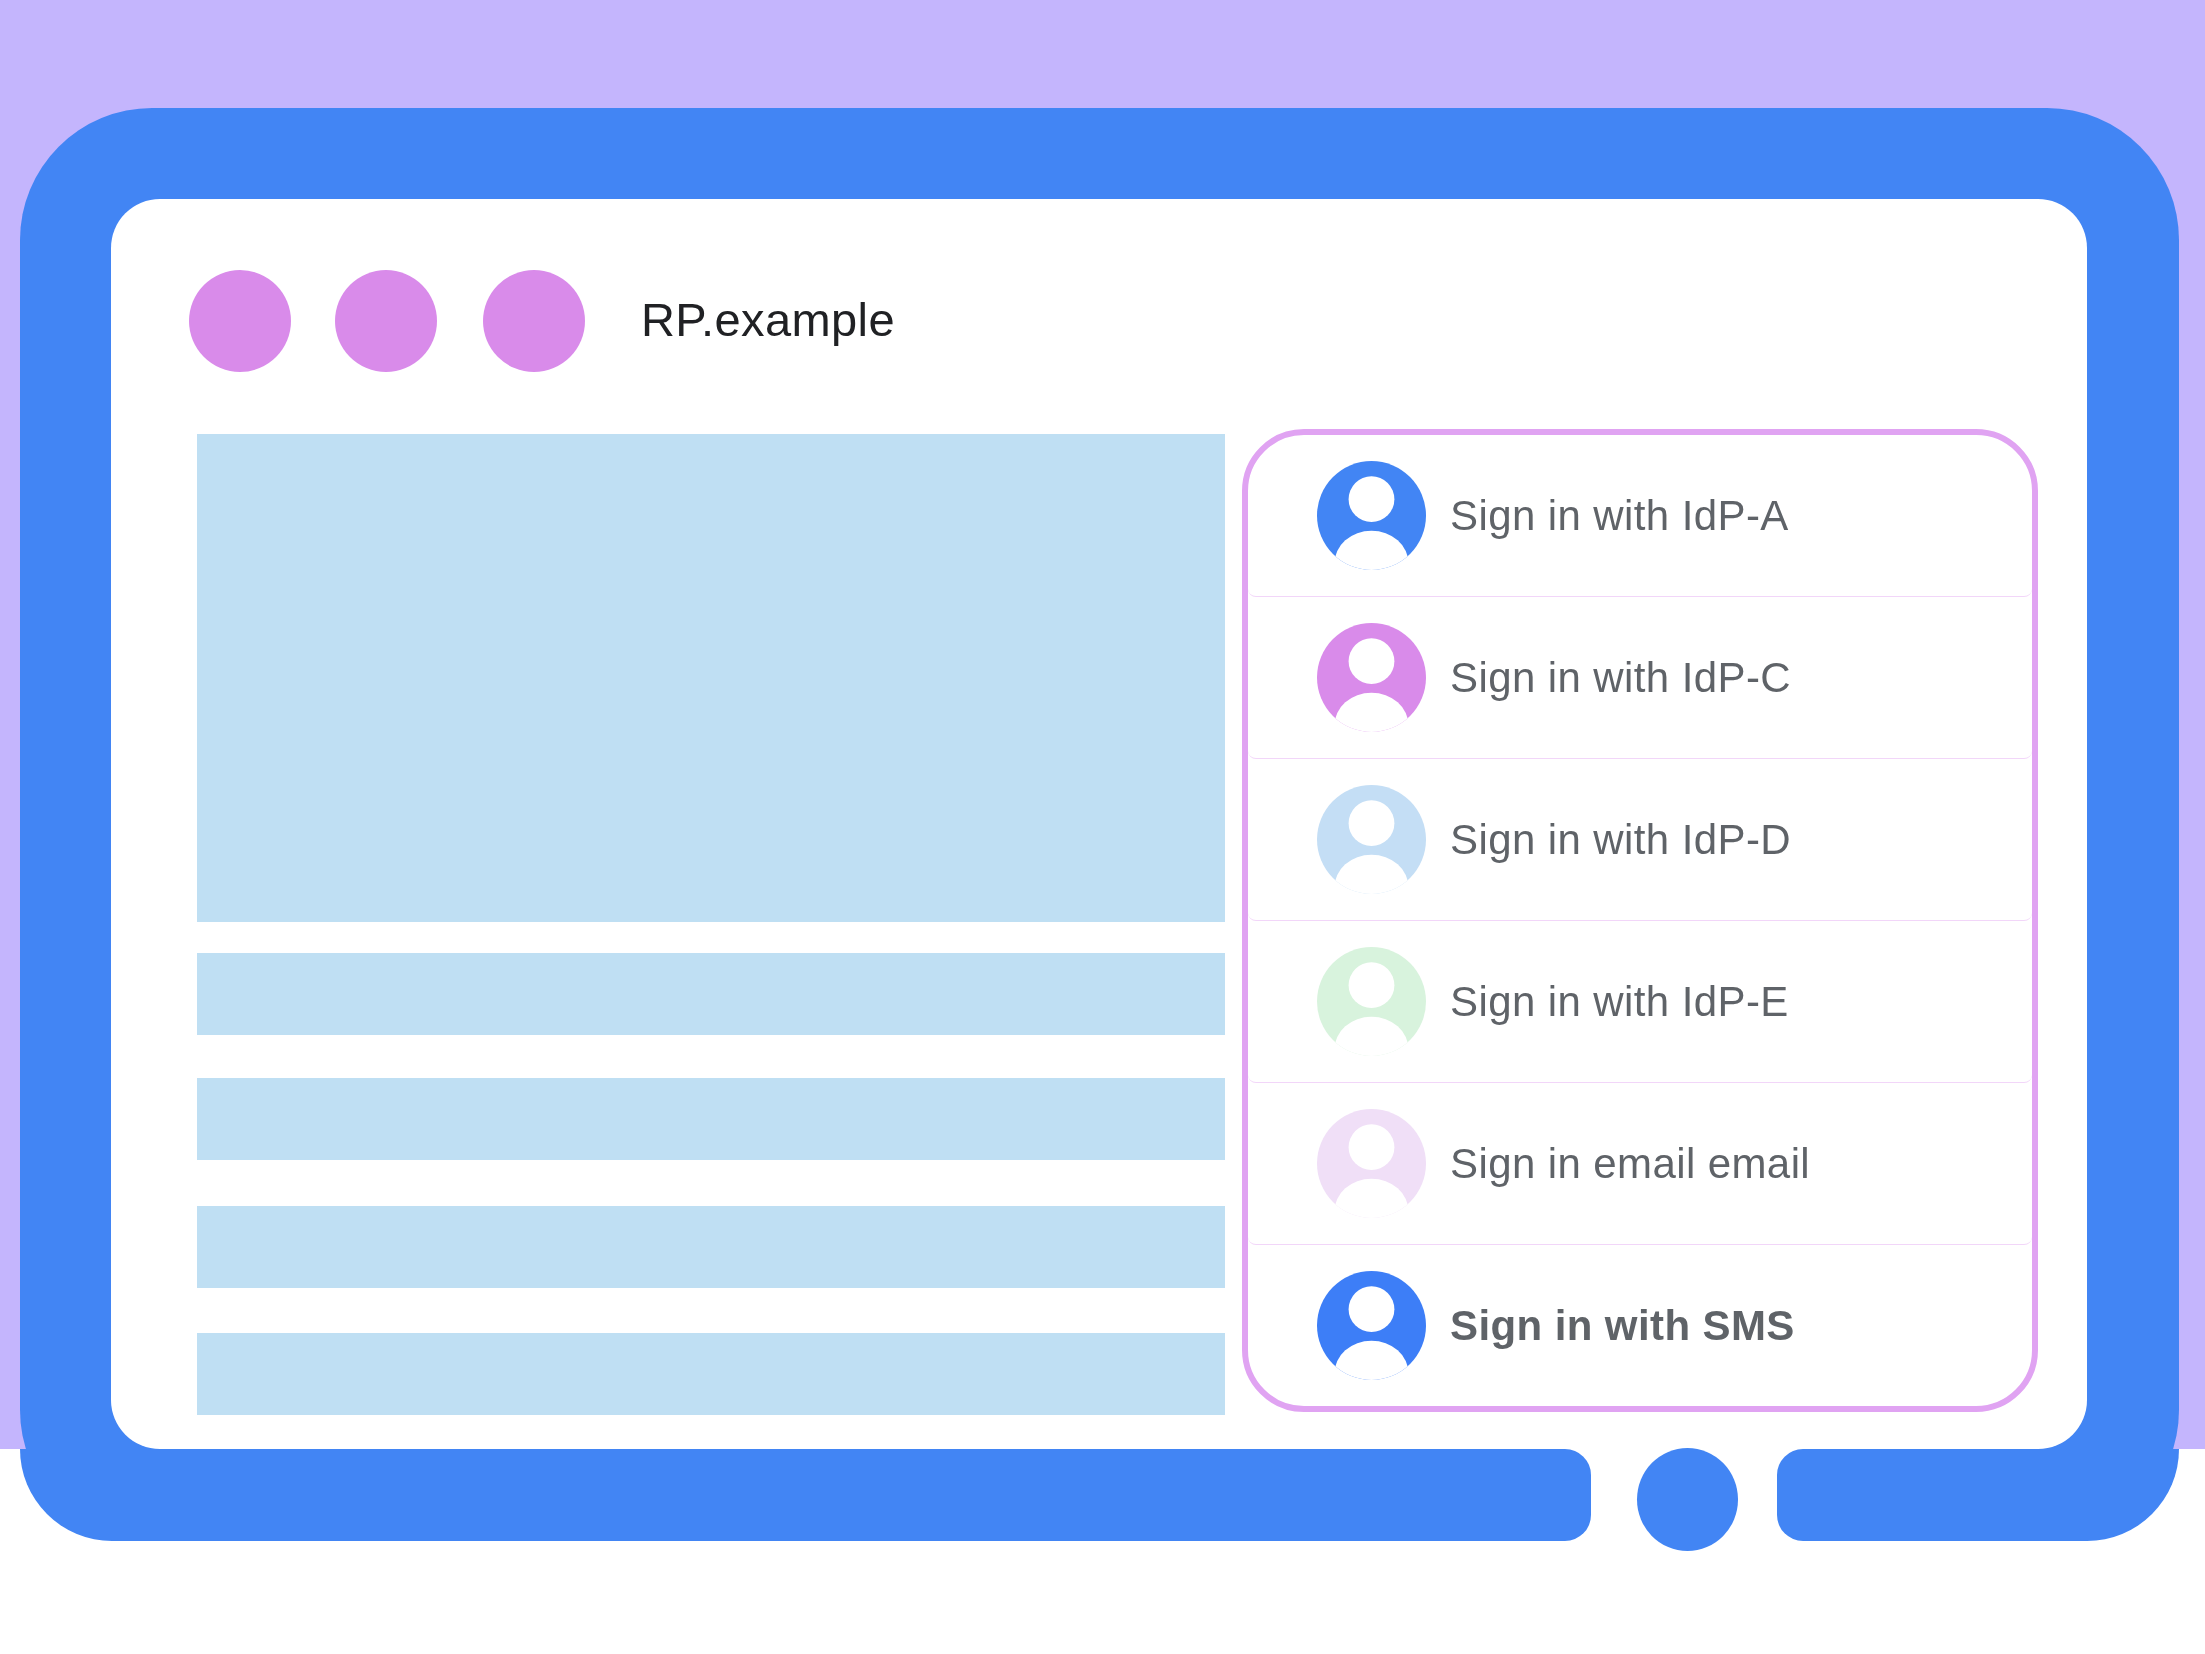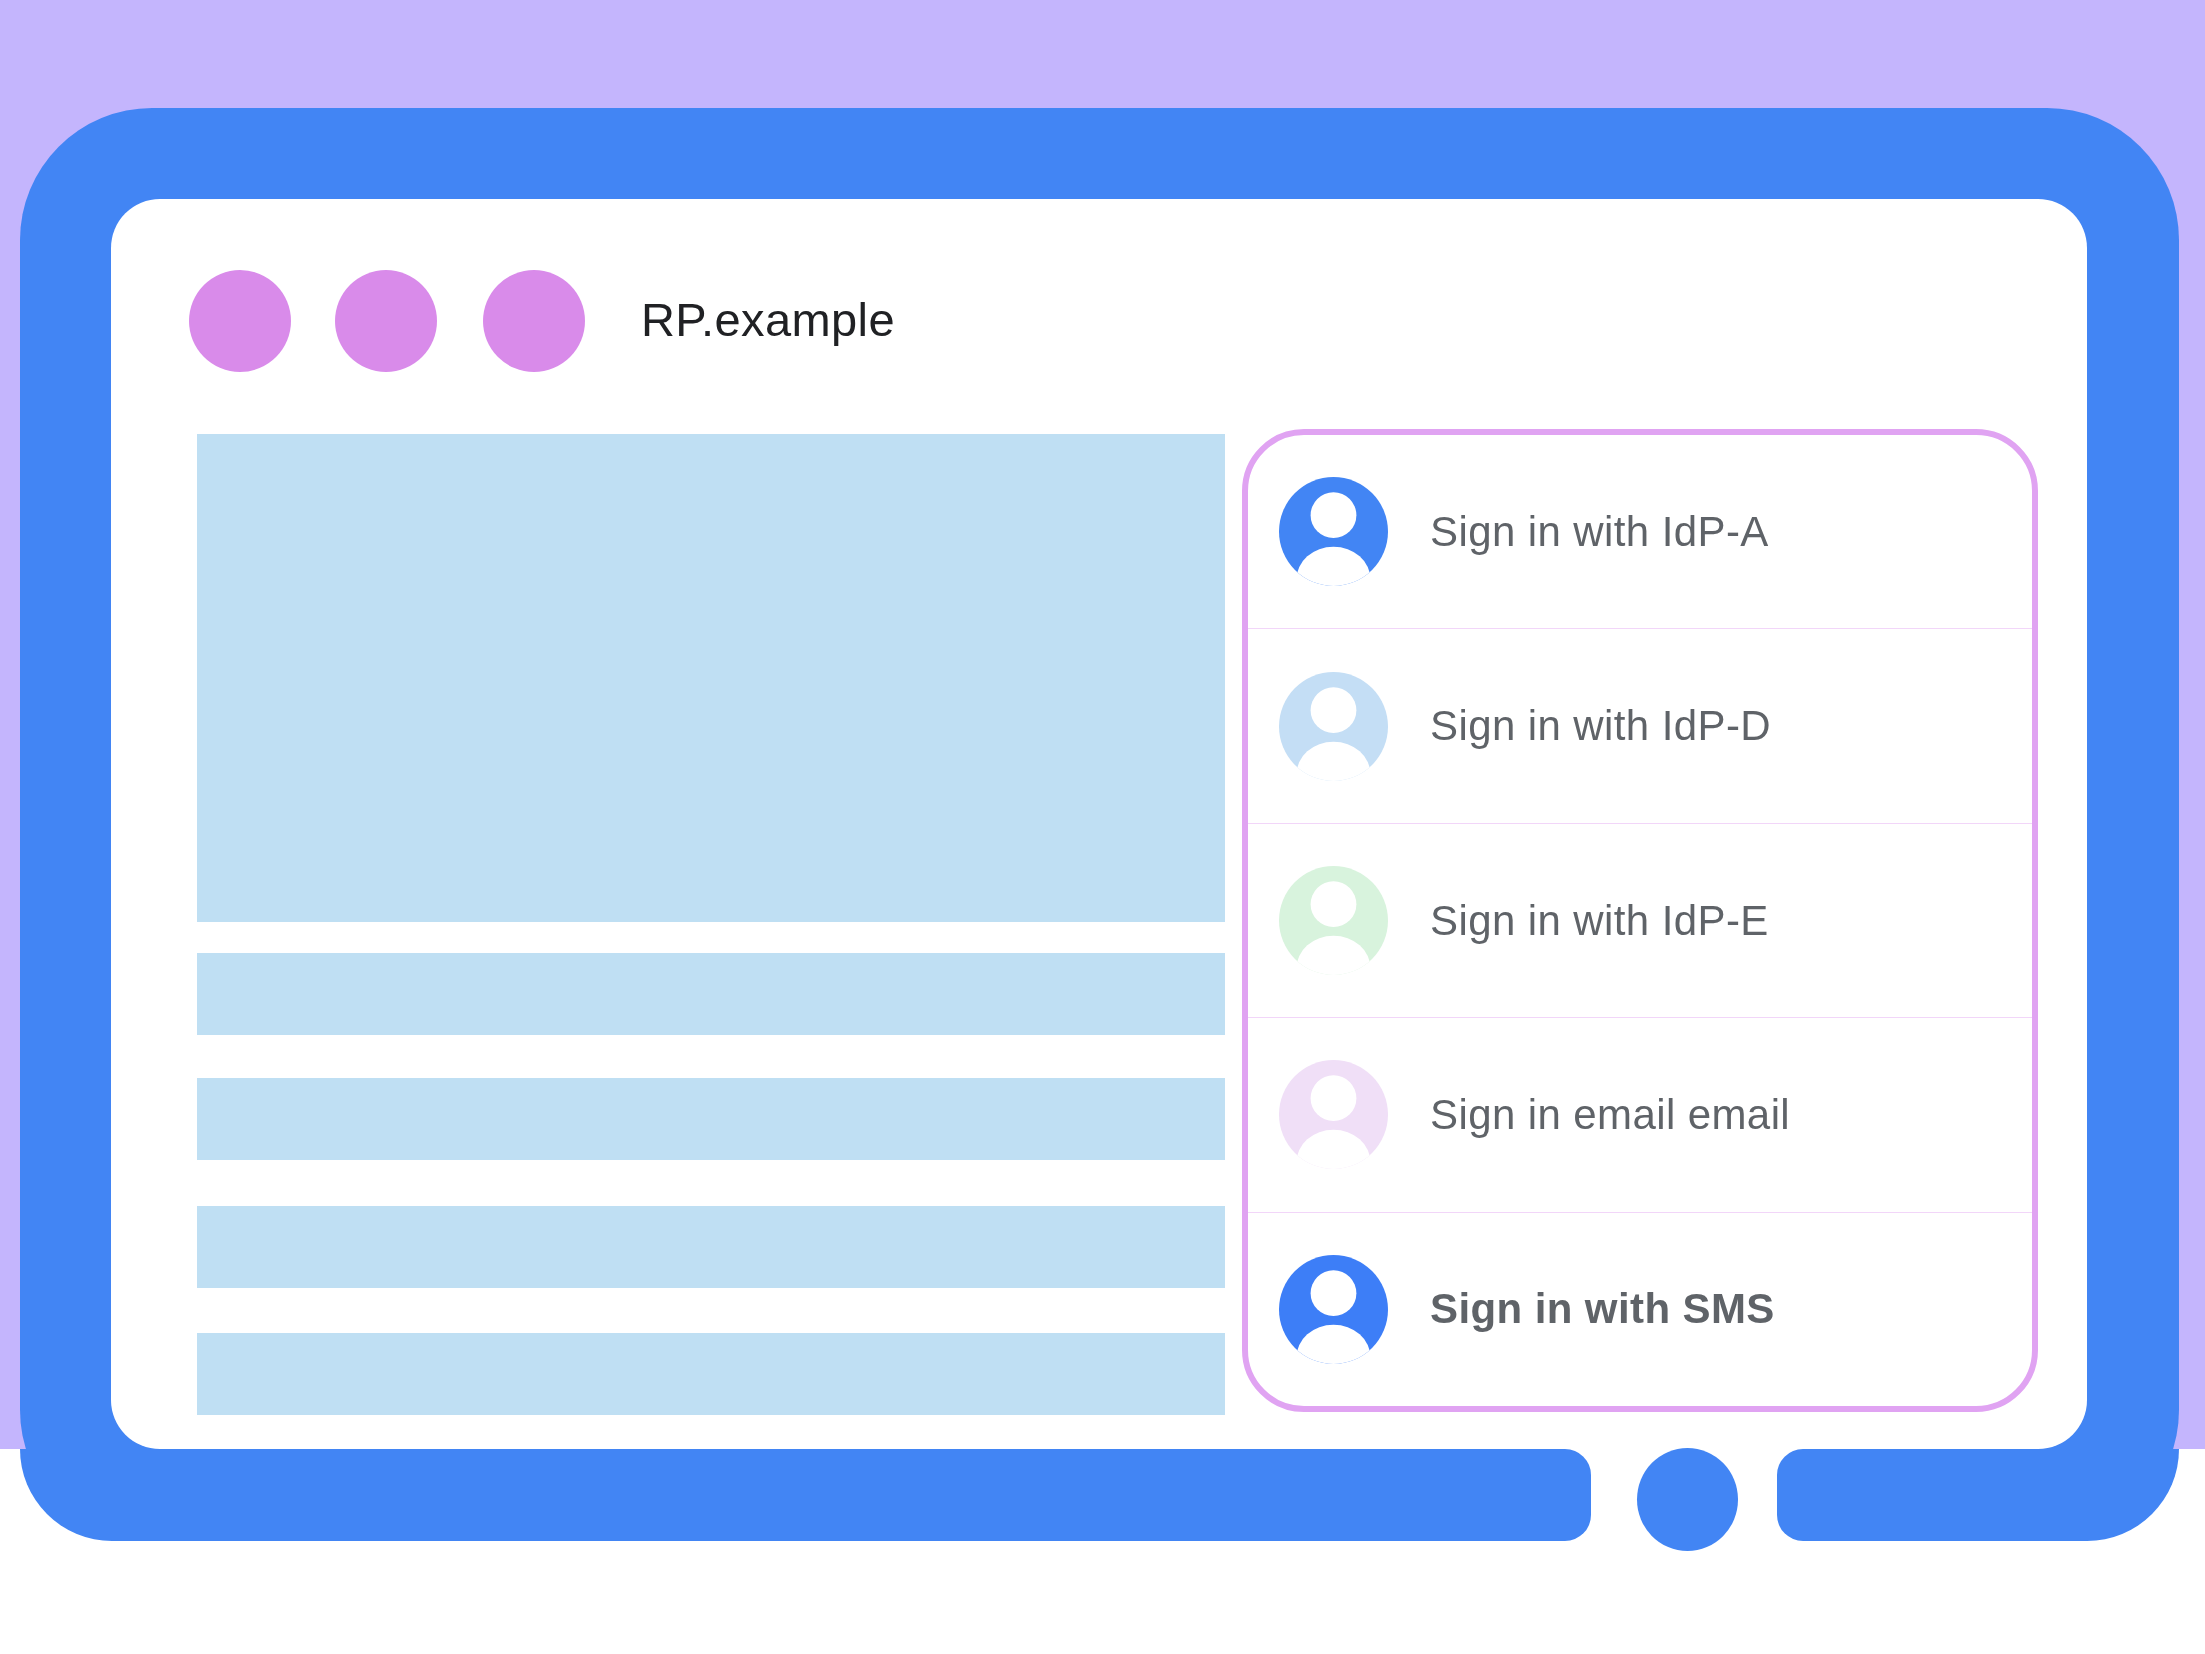--- a/index.html
+++ b/index.html
@@ -29,22 +29,22 @@
   
   .hero{position:absolute;left:197px;top:434px;width:1028px;height:488px;
         background:var(--content-block);}
   .bar{position:absolute;left:197px;width:1028px;height:82px;background:var(--content-block);}
   .bar-1{top:953px}.bar-2{top:1078px}.bar-3{top:1206px}.bar-4{top:1333px}
 
   
   .panel{position:absolute;left:1242px;top:429px;width:796px;height:983px;
          box-sizing:border-box;border:6.2px solid var(--panel-border);border-radius:62px;
          background:#ffffff;display:flex;flex-direction:column;overflow:hidden;}
-  .row{flex:1;display:flex;align-items:center;padding-left:31px;gap:42px;
-       border-bottom:1.8px solid var(--panel-divider);cursor:pointer;}
+  .row{flex:1;display:flex;align-items:center;padding-left:69px;gap:24px;
+       border-bottom:1.8px solid var(--panel-divider);cursor:pointer;border-radius:8px;}
   .row:last-child{border-bottom:none;font-weight:bold;}
   .avatar{width:109px;height:109px;border-radius:50%;overflow:hidden;flex:none;position:relative;}
   .avatar svg{position:absolute;left:0;top:0;width:100%;height:100%;display:block;}
   .label{font-size:42px;color:var(--label-text);letter-spacing:0.4px;}
 </style>
 </head>
 <body>
 
 <div class="canvas">
 
@@ -72,20 +72,29 @@
     <span class="avatar" style="background: rgb(66, 133, 244);">
       <svg viewBox="0 0 100 100" aria-hidden="true">
         <circle cx="50" cy="35" r="21" fill="#ffffff"></circle>
         <ellipse cx="50" cy="94" rx="34" ry="30" fill="#ffffff"></ellipse>
       </svg>
     </span>
     <span class="label">Sign in with IdP-A</span>
   </div>
 
 
+  <div class="row">
+    <span class="avatar" style="background: rgb(217, 139, 234);">
+      <svg viewBox="0 0 100 100" aria-hidden="true">
+        <circle cx="50" cy="35" r="21" fill="#ffffff"></circle>
+        <ellipse cx="50" cy="94" rx="34" ry="30" fill="#ffffff"></ellipse>
+      </svg>
+    </span>
+    <span class="label">Sign in with IdP-C</span>
+  </div>
 
   <div class="row">
     <span class="avatar" style="background: rgb(196, 222, 245);">
       <svg viewBox="0 0 100 100" aria-hidden="true">
         <circle cx="50" cy="35" r="21" fill="#ffffff"></circle>
         <ellipse cx="50" cy="94" rx="34" ry="30" fill="#ffffff"></ellipse>
       </svg>
     </span>
     <span class="label">Sign in with IdP-D</span>
   </div>

